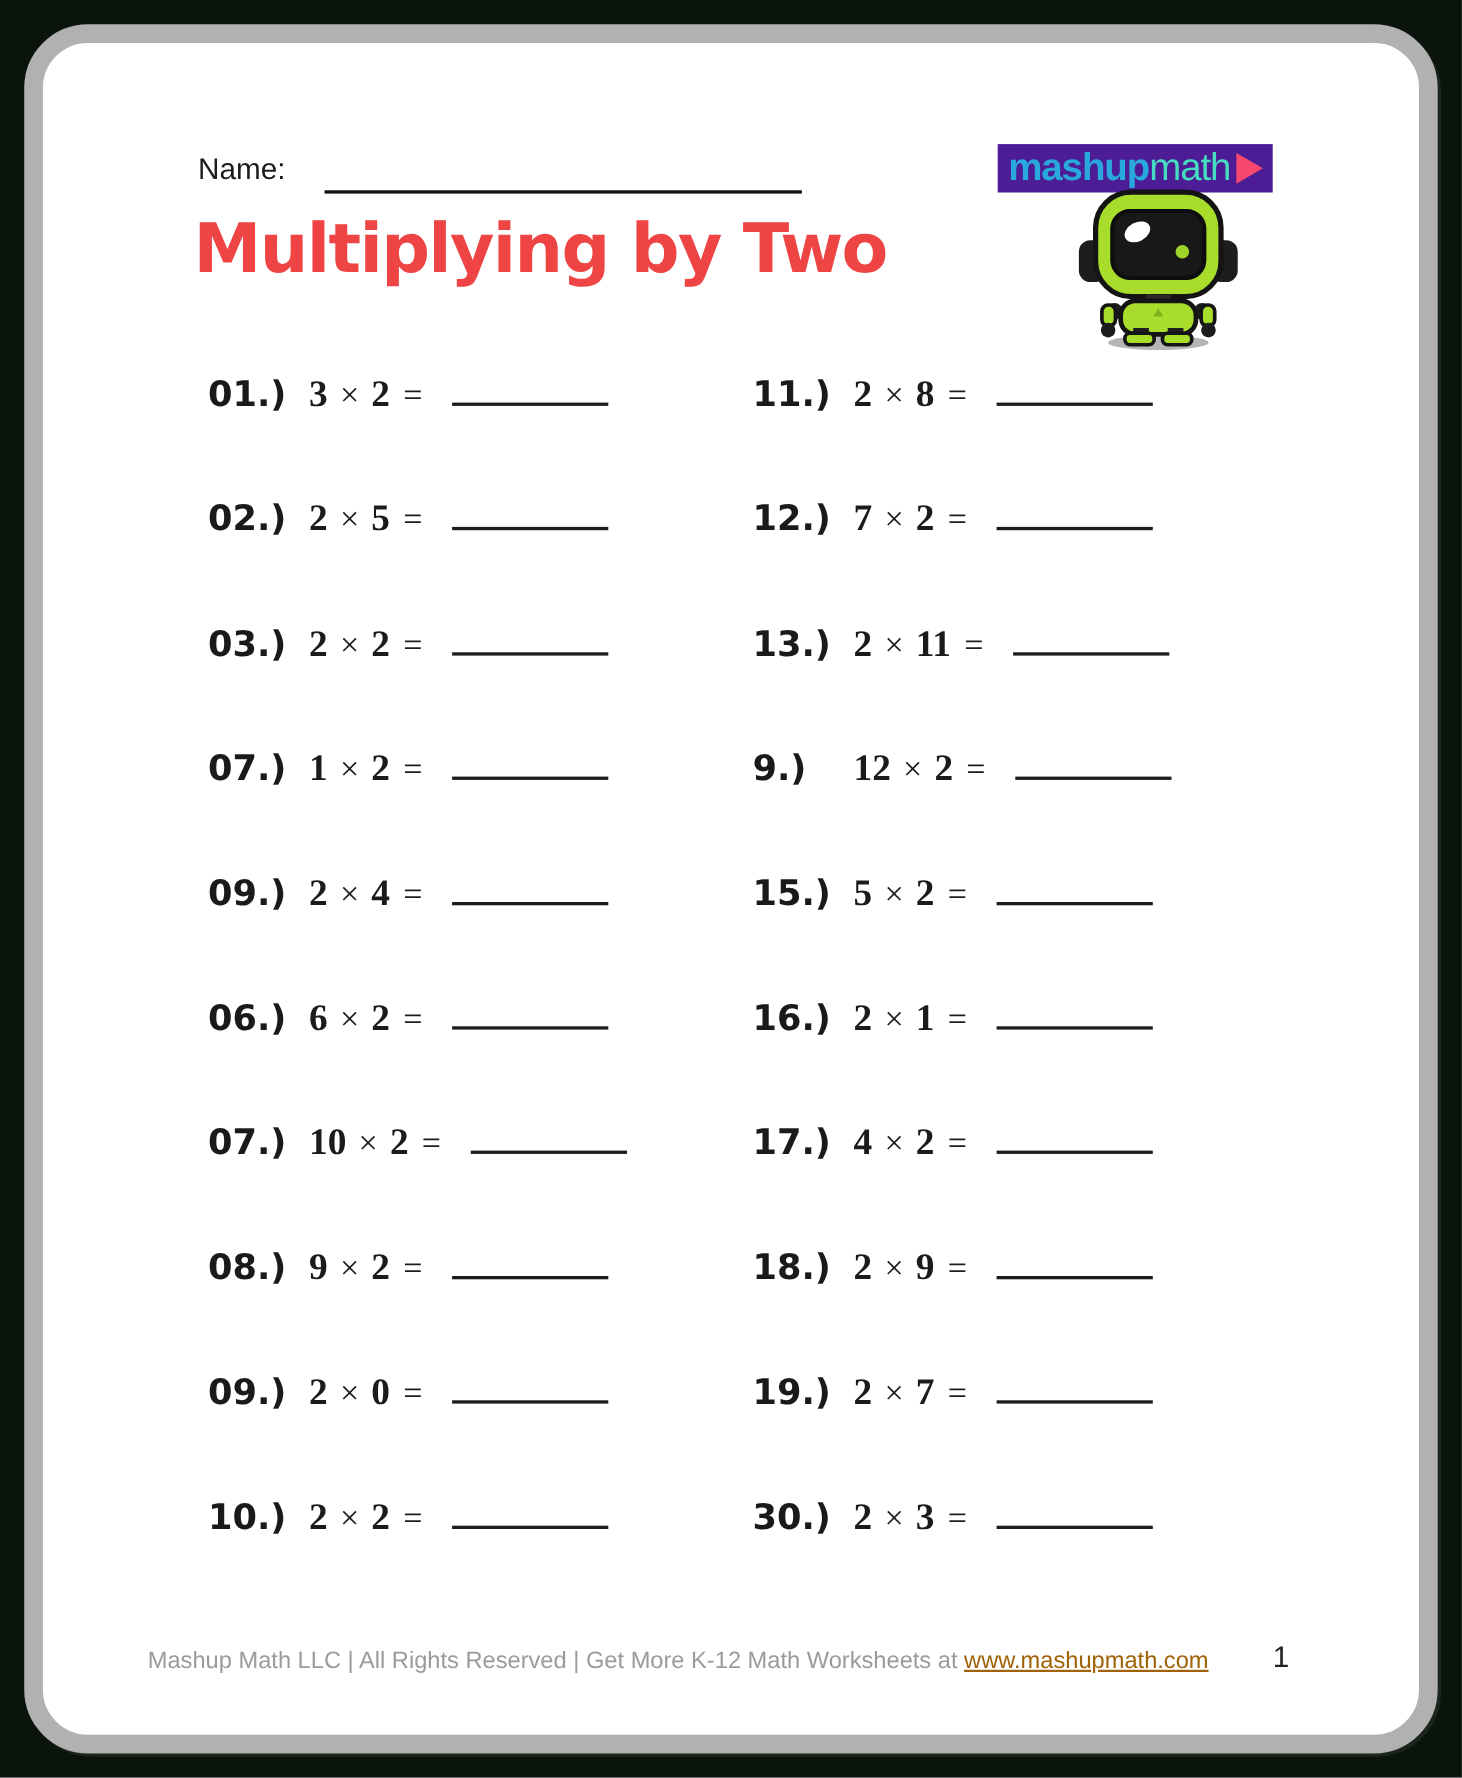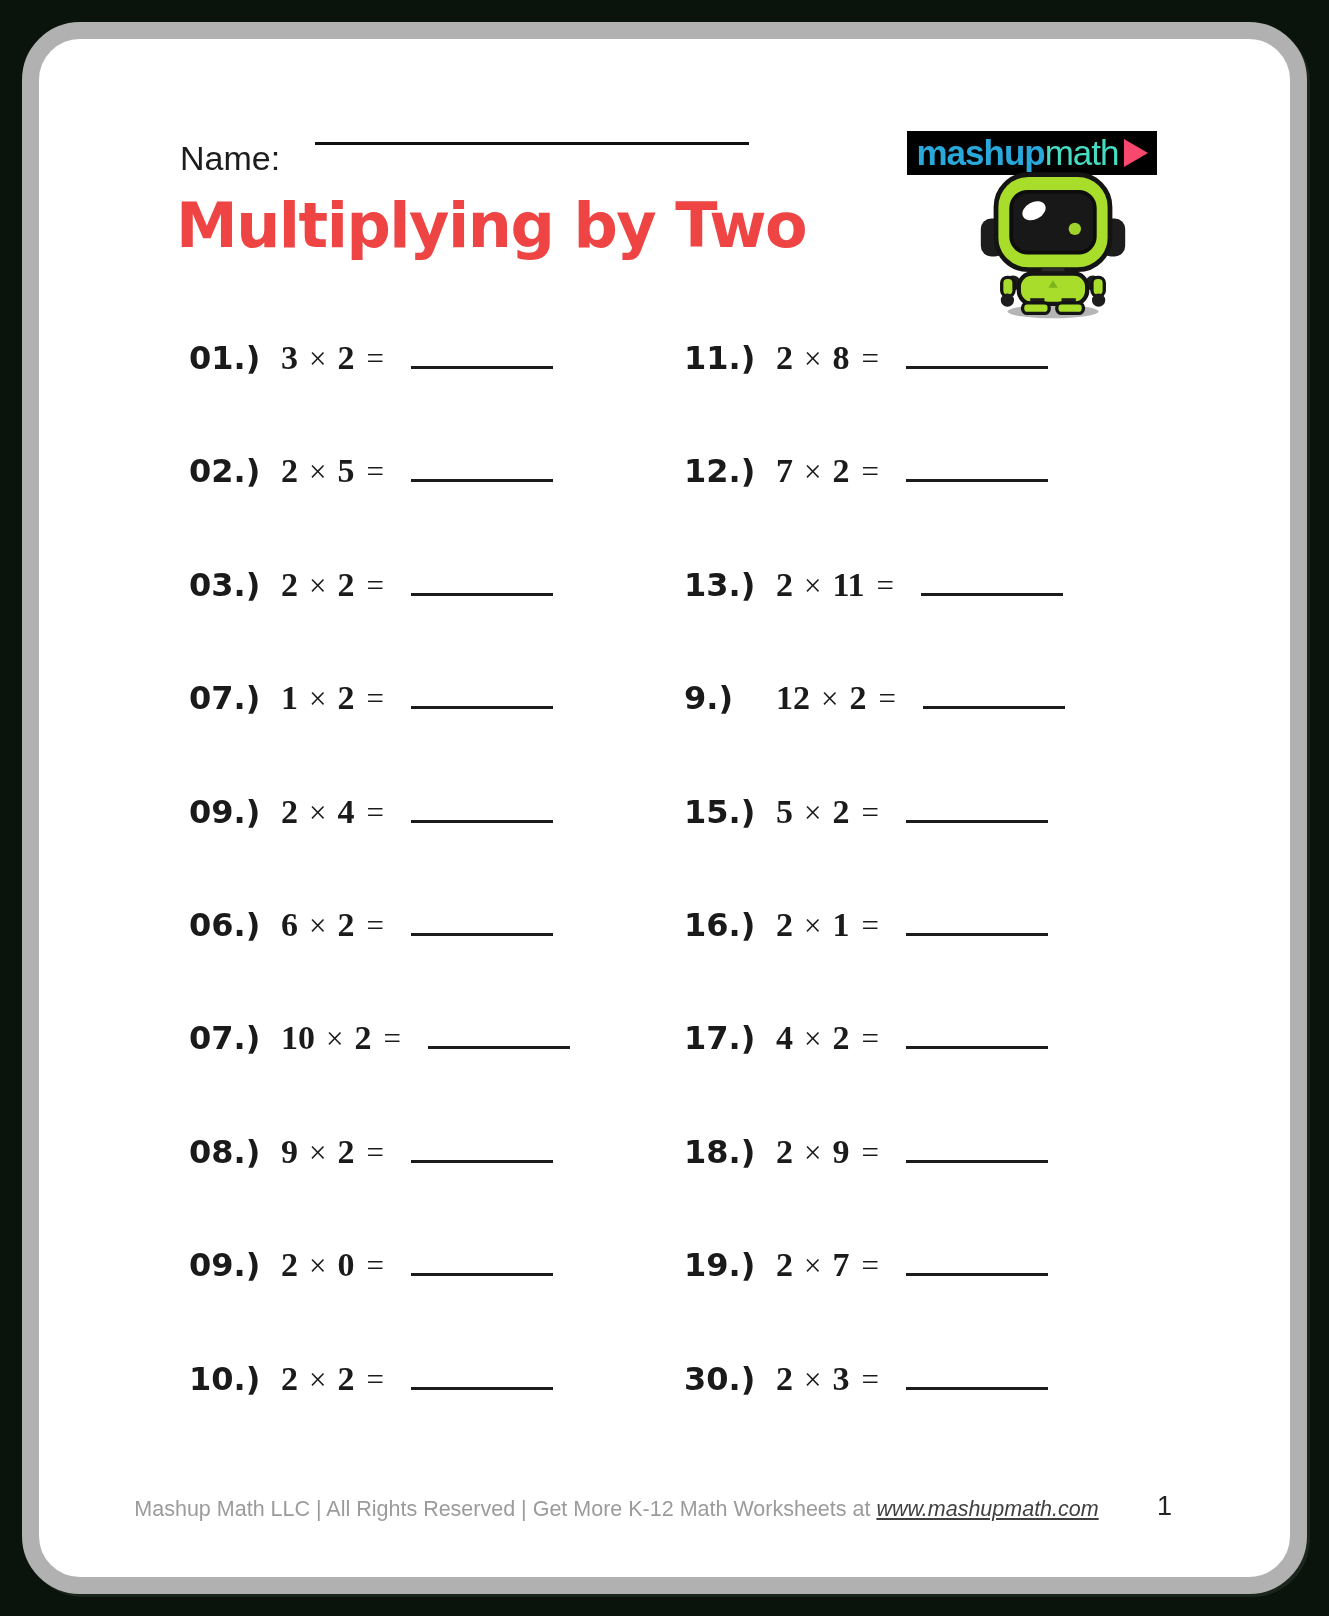--- a/index.html
+++ b/index.html
@@ -13,31 +13,31 @@
   .page {
     position:absolute; inset:22px;
     background:#ffffff;
     border:17px solid #b1b1b1;
     border-radius:58px;
     box-shadow:3px 3px 0 rgba(60,70,60,.35);
   }
   
   .name-row {
     position:absolute; left:141px; top:100px;
-    display:flex; align-items:flex-start;
-    font-size:34px; color:#1c1c1c;gap:25px;
+    display:flex; align-items:flex-end;
+    font-size:27px; color:#1c1c1c;gap:25px;
   }
   .name-blank {
     display:inline-block; width:434px; height:6px;
     border-bottom:3px solid #111; margin-left:10px; margin-bottom:-6px;
   }
   .logo-banner {
     position:absolute; left:868px; top:92px;
     width:250px; height:44px;
-    background:#000000;
+    background:#4c1d95;
     display:flex; align-items:center; justify-content:center;
     font-size:35px; letter-spacing:-1px;
   }
   .logo-mashup { color:#29a8dc; font-weight:bold; }
   .logo-math  { color:#45dcc2; font-weight:normal; }
   .play-icon {
     width:0; height:0; margin-left:5px;
     border-left:24px solid #f8486e;
     border-top:14px solid transparent;
     border-bottom:14px solid transparent;
@@ -79,21 +79,21 @@
   .answer-blank {
     display:inline-block; width:142px; height:6px; flex:0 0 auto;
     border-bottom:3.5px solid #1c1c1c;
     margin-left:16px; margin-bottom:-8px;
   }
   
   .footer {
     position:absolute; left:50px; top:1458px; width:1055px;
     text-align:center; font-size:21.5px; color:#9b9b9b; white-space:nowrap;
   }
-  .footer a { color:#404040; text-decoration:underline;font-style:italic; }
+  .footer a { color:#a16207; text-decoration:underline; }
   .page-number {
     position:absolute; left:1118px; top:1452px;
     font-size:27px; color:#222;
   }
 </style>
 </head>
 <body>
 
 <div class="page">
 

